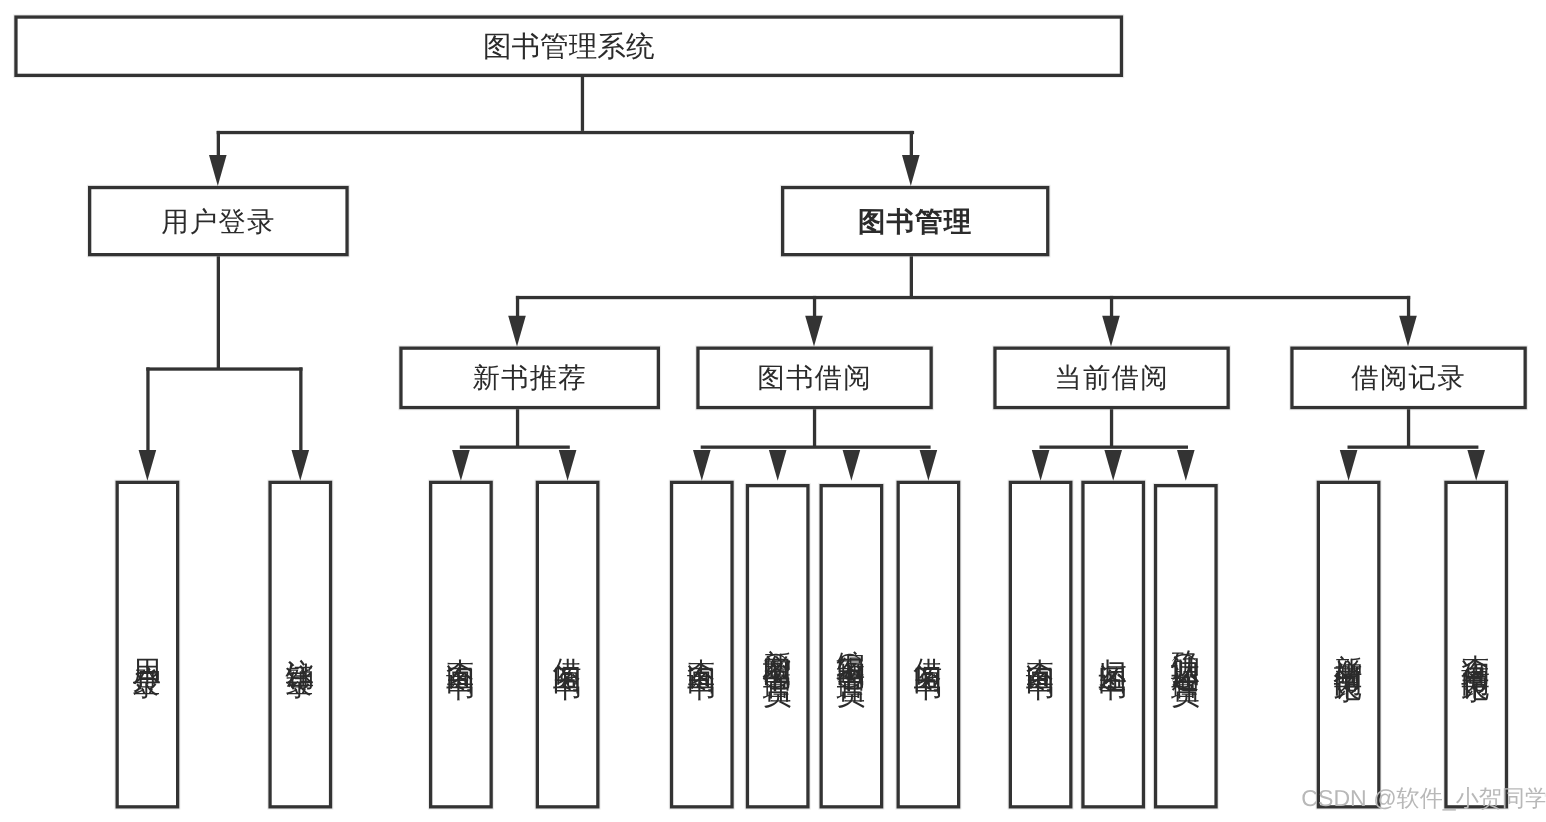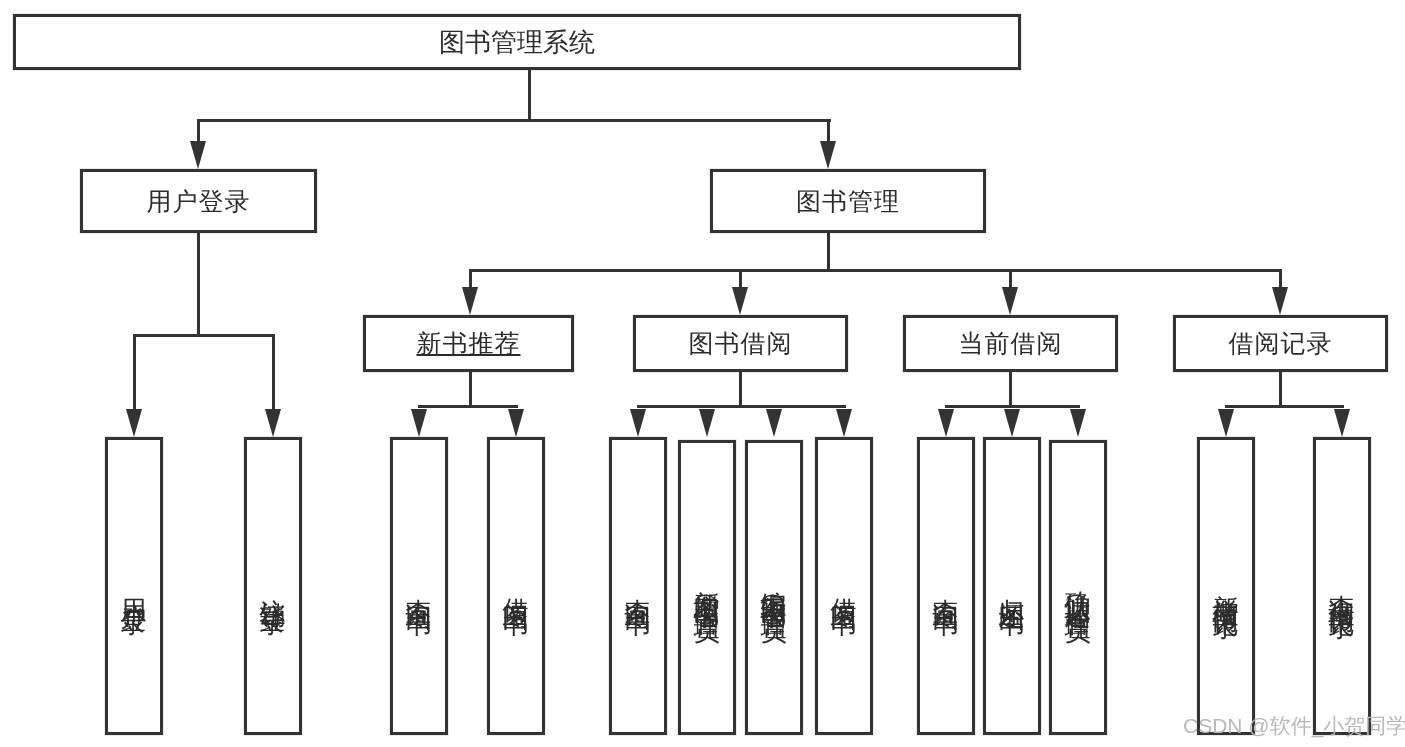--- a/index.html
+++ b/index.html
@@ -83,25 +83,25 @@
 <div id="stage">
 
   <div class="node title-box" style="left:13px; top:14px; width:1008px; height:56px;">
     <span>图书管理系统</span>
   </div>
 
   <div class="node h-label" style="left:80px; top:169px; width:237px; height:64px;">
     <span>用户登录</span>
   </div>
 
-  <div class="node h-label" style="left:710px; top:169px; width:276px; height:64px;">
+  <div class="node h-label" style="left:710px; top:169px; width:244px; height:64px;font-weight:bold;">
     <span>图书管理</span>
   </div>
 
-  <div class="node h-label" style="left:363px; top:315px; width:211px; height:57px;text-decoration:underline;">
+  <div class="node h-label" style="left:363px; top:315px; width:237px; height:57px;">
     <span>新书推荐</span>
   </div>
 
   <div class="node h-label" style="left:633px; top:315px; width:215px; height:57px;">
     <span>图书借阅</span>
   </div>
 
   <div class="node h-label" style="left:1173px; top:315px; width:215px; height:57px;">
     <span>借阅记录</span>
   </div>

